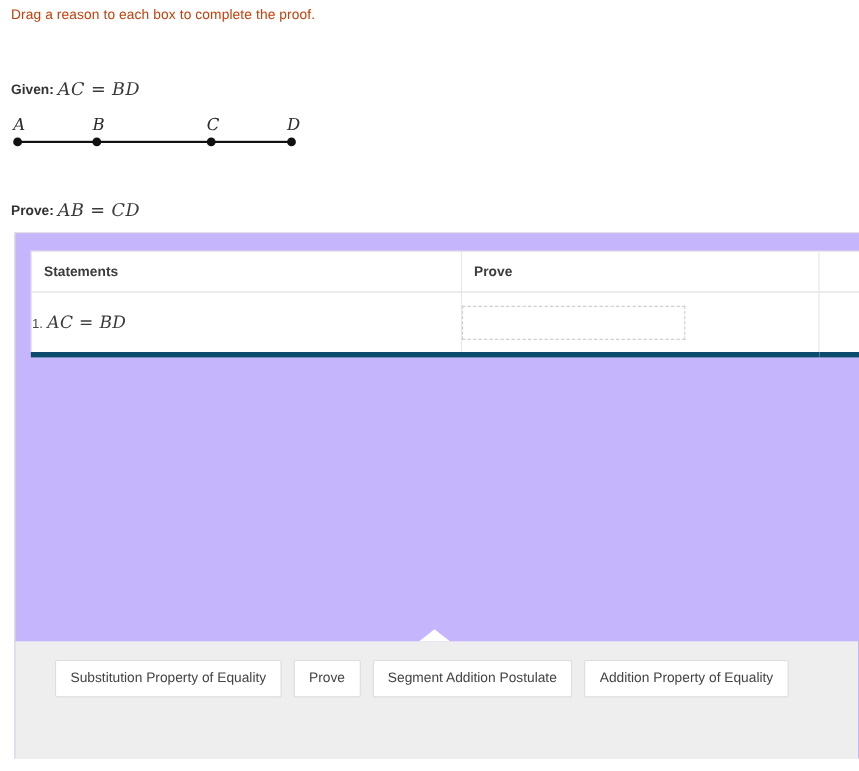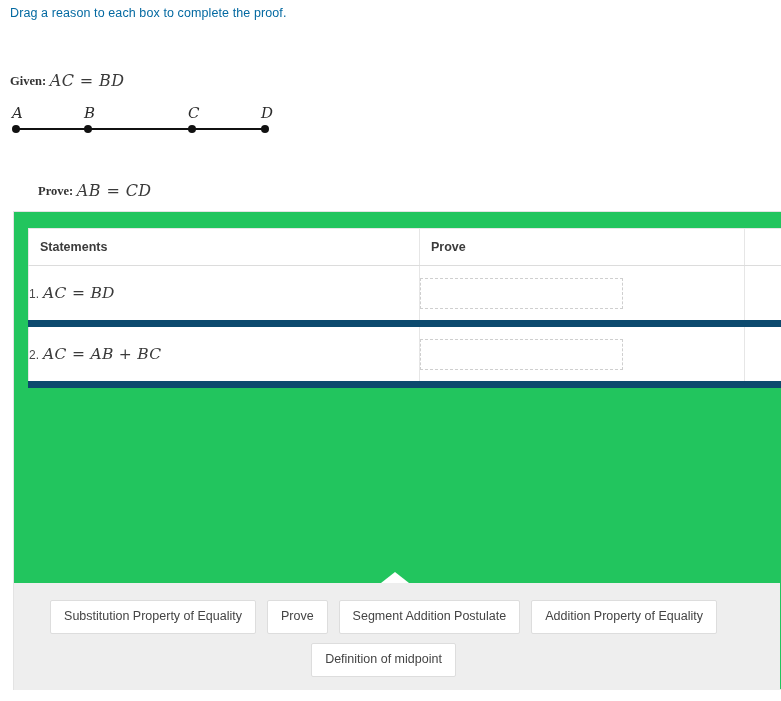--- a/index.html
+++ b/index.html
@@ -16,45 +16,43 @@
     overflow: hidden;
     position: relative;
   }
 
   
   .instruction {
     position: absolute;
     left: 10px;
     top: 6px;
     font-size: 12.5px;
-    color: #0369a1;
+    color: #c2410c;
     letter-spacing: 0.1px;
   }
 
   
   .given-line {
     position: absolute;
     left: 10px;
     top: 71px;
     font-size: 13px;
     white-space: nowrap;
   }
   .prove-line {
     position: absolute;
     left: 10px;
     top: 181px;
     font-size: 13px;
     white-space: nowrap;
-    margin-left: 28px;
   }
   .gp-label {
     font-weight: bold;
     color: #333333;
     font-size: 12.5px;
-    font-family: Liberation Serif, serif;
   }
   .math {
     font-family: "DejaVu Serif", "Liberation Serif", serif;
     font-style: italic;
     font-size: 16px;
     color: #3a3a3a;
     letter-spacing: 0.4px;
     vertical-align: -1px;
   }
   .math-sm {
@@ -98,41 +96,41 @@
     top: 21px;
   }
 
   
   .panel {
     position: absolute;
     left: 13px;
     top: 211px;
     width: 768px;
     height: 479px;
-    background: #22c55e;
+    background: #c4b5fd;
     border: 1px solid #e3e3e3;
     border-right: none;
     box-sizing: border-box;
   }
 
   
   .proof-table {
     position: absolute;
     left: 14px;
     top: 16px;
     width: 754px;
     border-collapse: collapse;
     table-layout: fixed;
     background: #ffffff;
     border: 1px solid #e6e6e6;
     border-right: none;
   }
   .proof-table th,
   .proof-table td {
-    border-bottom: 7px solid #0c4a6e;
+    border-bottom: 5px solid #0c4a6e;
     border-right: 1px solid #e6e6e6;
     text-align: left;
     vertical-align: middle;
     padding: 0;
   }
   .col-stmt  { width: 391px; }
   .col-reason{ width: 325px; }
   .col-extra { width: 38px; }
 
   .proof-table thead th {
@@ -196,21 +194,21 @@
   .tray-rows {
     position: absolute;
     left: 0;
     top: 17px;
     width: 739px;
   }
   .tray-row {
     display: flex;
     justify-content: center;
     gap: 11px;
-    margin-bottom: 9px;
+    margin-bottom: 21px;
   }
   .tile {
     background: #ffffff;
     border: 1px solid #dddddd;
     border-radius: 2px;
     font-size: 12.5px;
     color: #444444;
     padding: 8px 13px 9px 13px;
     white-space: nowrap;
     cursor: move;
@@ -268,43 +266,31 @@
       <tr class="row-tall">
         <td class="stmt-cell">
           <span class="stmt-num">1.</span><span class="math-sm">AC = BD</span>
         </td>
         <td class="reason-cell">
           <div class="dropzone"></div>
         </td>
         <td></td>
       </tr>
 
-      <tr class="row-tall">
-        <td class="stmt-cell">
-          <span class="stmt-num">2.</span><span class="math-sm">AC = AB + BC</span>
-        </td>
-        <td class="reason-cell">
-          <div class="dropzone"></div>
-        </td>
-        <td></td>
-      </tr>
 
 
 
     </tbody>
   </table>
 
   <div class="tray">
     <div class="tray-notch"></div>
     <div class="tray-rows">
       <div class="tray-row">
         <div class="tile">Substitution Property of Equality</div>
         <div class="tile">Prove</div>
         <div class="tile">Segment Addition Postulate</div>
         <div class="tile">Addition Property of Equality</div>
       </div>
-      <div class="tray-row">
-        <div class="tile">Definition of midpoint</div>
-      </div>
     </div>
   </div>
 
 </div>
 
 </body></html>

